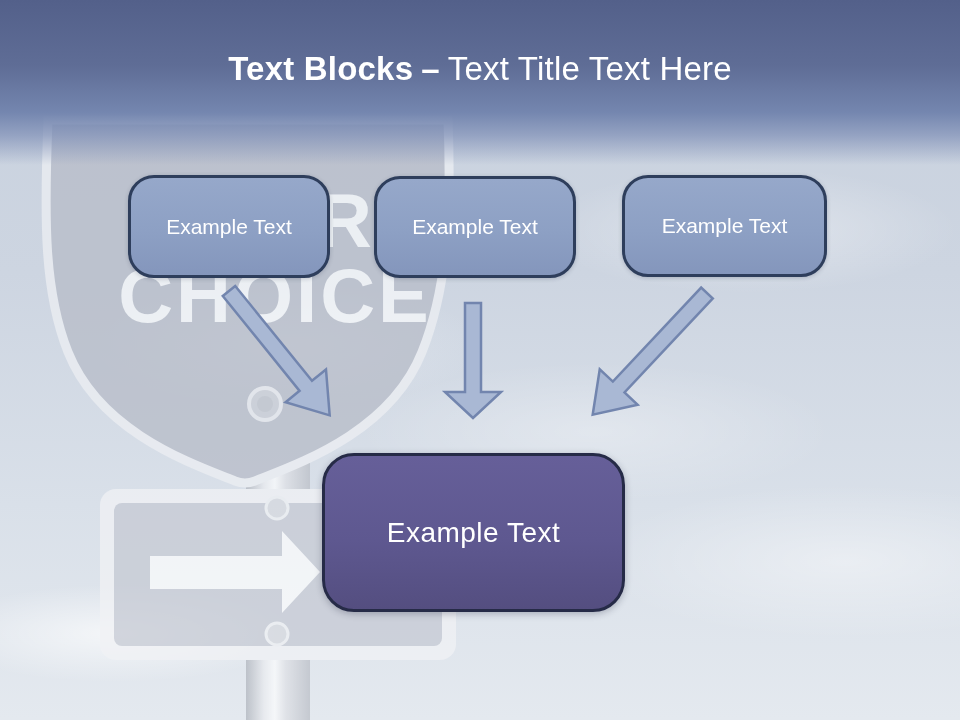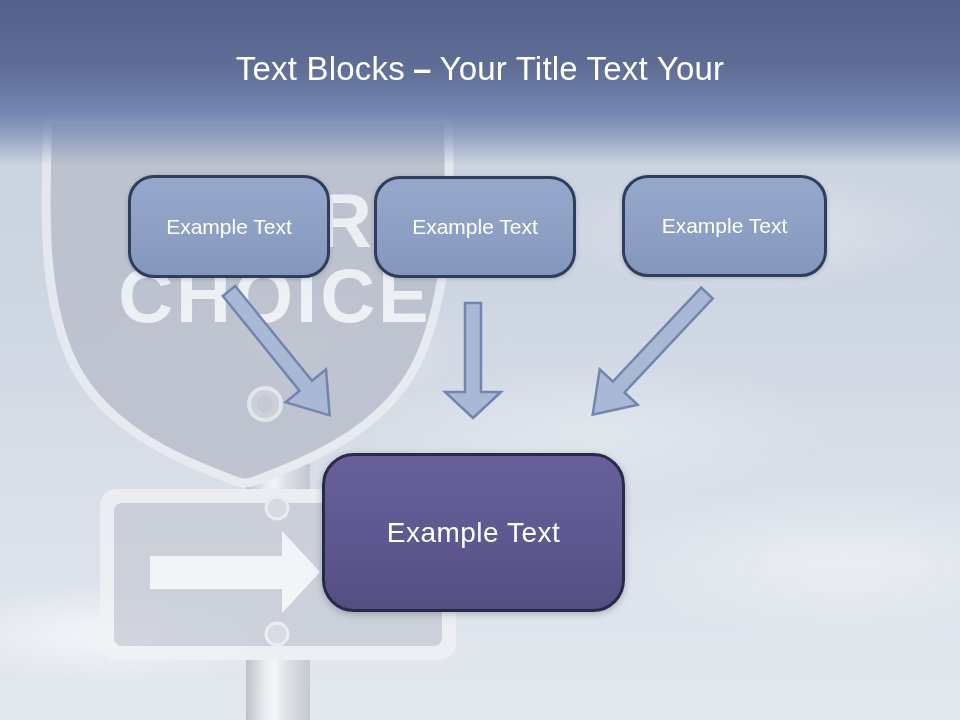--- a/index.html
+++ b/index.html
@@ -19,21 +19,21 @@
 
   .photo{position:absolute;left:0;top:0;}
 
   
   .header{position:absolute;left:0;top:0;width:960px;height:165px;
     background:linear-gradient(180deg, var(--header-top) 0%, #5f6d96 40%, var(--header-mid) 68%,
       rgba(130,146,184,.75) 82%, rgba(160,175,205,0) 100%);
     display:flex;justify-content:center;align-items:flex-start;}
   .title{margin:0;padding-top:50px;font-size:33px;line-height:38px;font-weight:400;
     color:var(--title-text);letter-spacing:.2px;white-space:nowrap;}
-  .title .bold{font-weight:400;}
+  .title .bold{font-weight:700;}
   .title .sep{font-weight:700;padding:0 8px;}
 
   .arrows{position:absolute;left:0;top:0;}
 
   
   .tbox{position:absolute;display:flex;align-items:center;justify-content:center;
     border-radius:26px;border:3px solid var(--block-border);
     background:linear-gradient(180deg,#96a8ca 0%, var(--block-fill) 55%, #8496bc 100%);
     color:var(--block-text);font-size:21px;box-shadow:0 1px 4px rgba(30,40,70,.22);
     box-sizing:border-box;}
@@ -76,21 +76,21 @@
       <circle cx="265" cy="404" r="8" style="fill:#bfc3cc"></circle>
       <rect x="100" y="489" width="356" height="171" rx="16" style="fill:#f1f2f5"></rect>
       <rect x="114" y="503" width="328" height="143" rx="8" style="fill:#c6cad4"></rect>
       <polygon points="150,556 282,556 282,531 320,572 282,613 282,589 150,589" style="fill:#fafbfc"></polygon>
       <circle cx="277" cy="508" r="11" style="fill:#d6d9df;stroke:#eef0f3;stroke-width:3"></circle>
       <circle cx="277" cy="634" r="11" style="fill:#d6d9df;stroke:#eef0f3;stroke-width:3"></circle>
     </g>
   </svg>
 
   <div class="header">
-    <h1 class="title"><span class="bold">Text Blocks</span><span class="sep">–</span><span>Your Title Text Your</span></h1>
+    <h1 class="title"><span class="bold">Text Blocks</span><span class="sep">–</span><span>Text Title Text Here</span></h1>
   </div>
 
   <svg class="arrows" width="960" height="720" viewBox="0 0 960 720">
     <g style="fill:var(--arrow-fill);stroke:var(--arrow-border);stroke-width:2.5">
       <polygon transform="translate(229,291) rotate(51)" points="0,-8 122,-8 122,-26 160,0 122,26 122,8 0,8"></polygon>
       <polygon transform="translate(473,303) rotate(90)" points="0,-8 89,-8 89,-28 115,0 89,28 89,8 0,8"></polygon>
       <polygon transform="translate(707,293) rotate(133.2)" points="0,-8 129,-8 129,-26 167,0 129,26 129,8 0,8"></polygon>
     </g>
   </svg>
 

